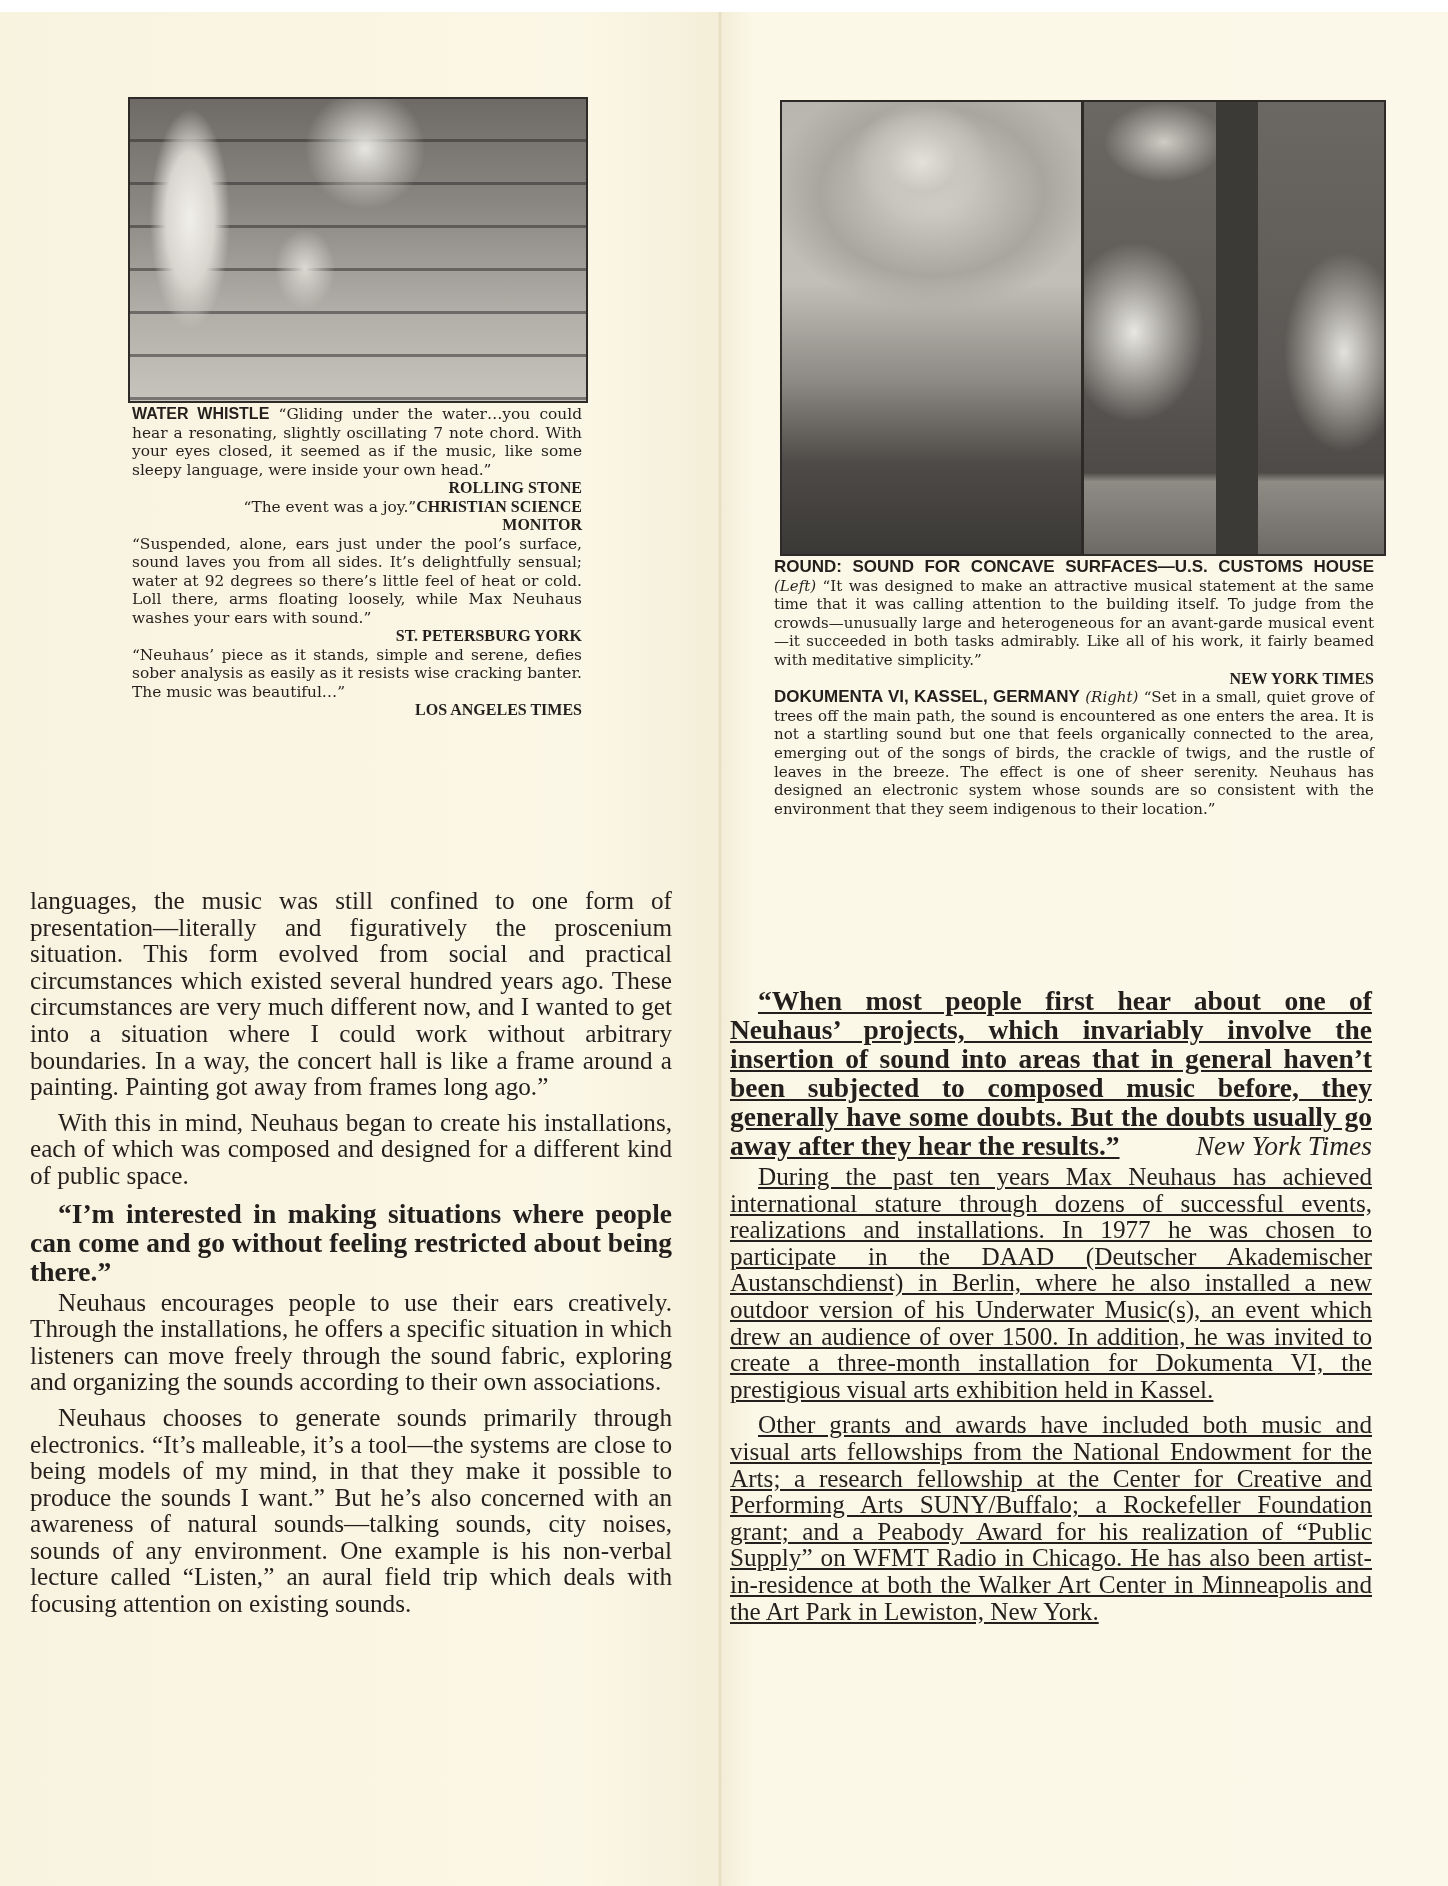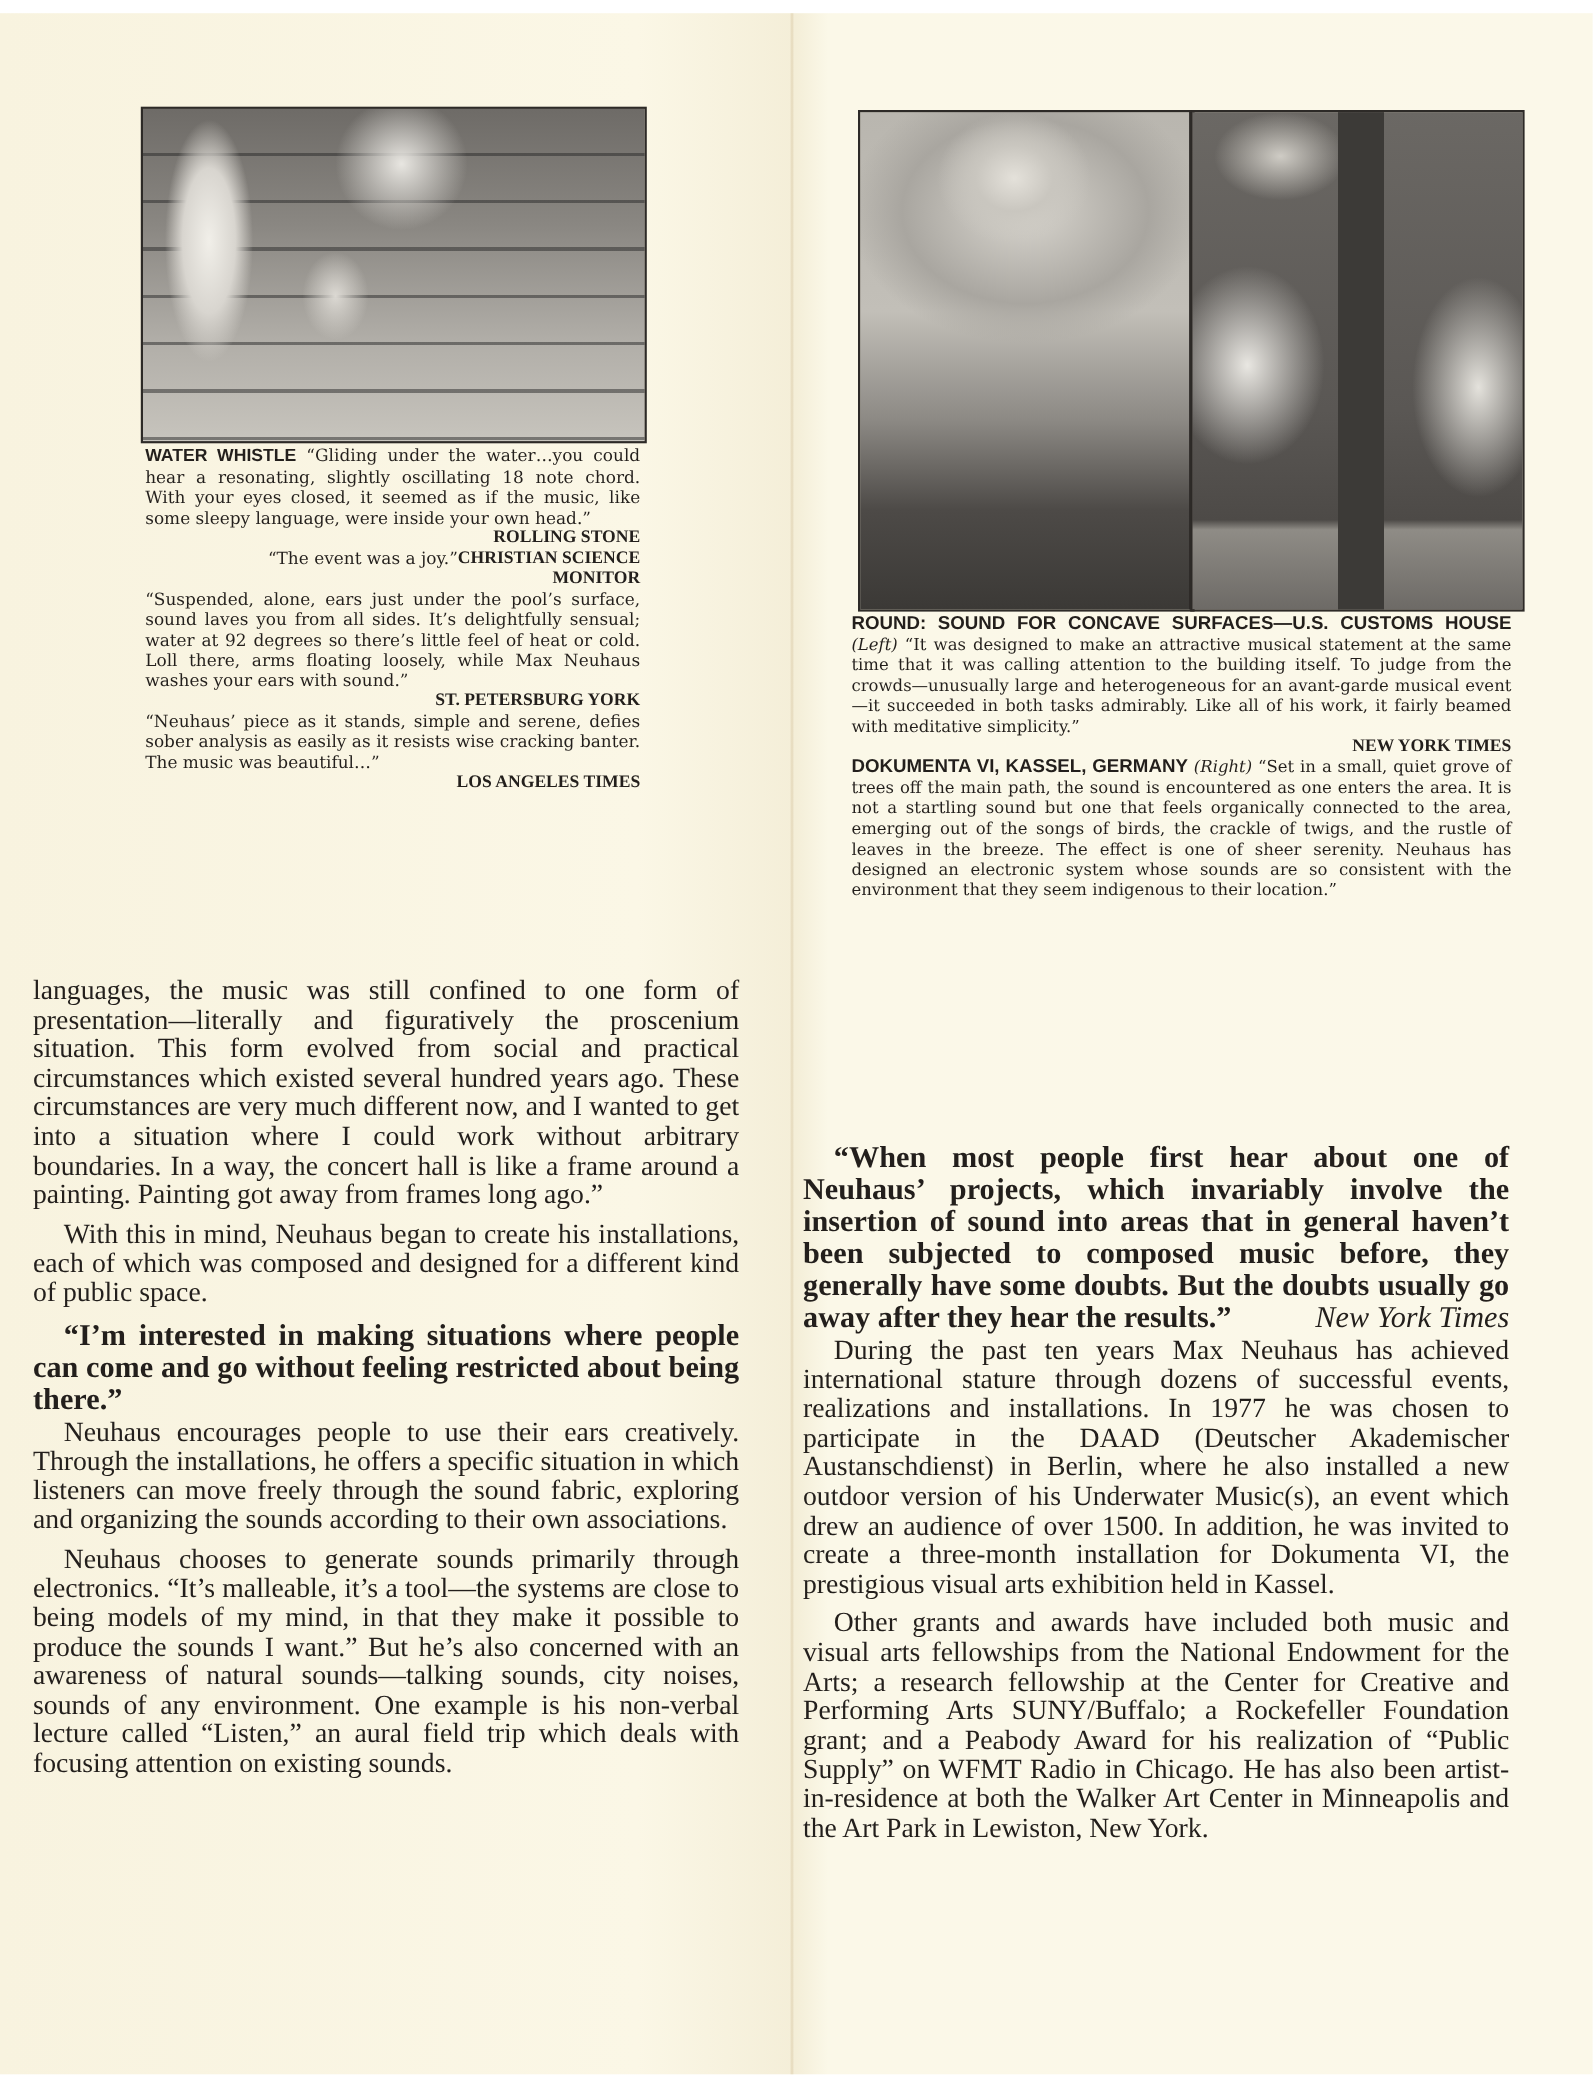--- a/index.html
+++ b/index.html
@@ -58,37 +58,37 @@
   .caption em { }
   .cap-left { left: 132px; top: 405px; width: 450px; }
   .cap-right { left: 774px; top: 558px; width: 600px; font-size: 15px; line-height: 18.6px; }
   .cap-right .hd { font-size: 17px; }
 
   .body-col { position: absolute; font-family: "Liberation Serif", serif; font-size: 25.2px; line-height: 26.6px; text-align: justify; }
   .body-col p { margin: 4px 0 9px 0; text-indent: 28px; }
   .body-col p.noindent { text-indent: 0; }
   .body-col .pull { font-weight: bold; font-size: 27.5px; line-height: 29px; margin-bottom: 4px; }
   .col-left { left: 30px; top: 884px; width: 642px; }
-  .col-right { left: 730px; top: 1033px; width: 642px; }
+  .col-right { left: 730px; top: 982px; width: 642px; text-decoration: underline; }
   .col-right .pull { margin-bottom: 2px; }
   .pull-source { font-style: italic; font-weight: normal; float: right; }
 </style>
 </head>
 <body>
 
 <div class="paper"></div>
 <div class="fold"></div>
 
 <div class="photo photo-water"></div>
 <div class="photo photo-dome"></div>
 <div class="photo photo-tree"></div>
 <div class="photo-divider"></div>
 
 <div class="caption cap-left">
-  <p><span class="hd">WATER WHISTLE</span> <span>“Gliding under the water…you could hear a resonating, slightly oscillating 18 note chord. With your eyes closed, it seemed as if the music, like some sleepy language, were inside your own head.”</span></p>
+  <p><span class="hd">WATER WHISTLE</span> <span>“Gliding under the water…you could hear a resonating, slightly oscillating 7 note chord. With your eyes closed, it seemed as if the music, like some sleepy language, were inside your own head.”</span></p>
   <p class="src">ROLLING STONE</p>
   <div class="row">
     <span>“The event was a joy.”</span>
     <span class="src">CHRISTIAN SCIENCE</span>
   </div>
   <p class="src">MONITOR</p>
   <p>“Suspended, alone, ears just under the pool’s surface, sound laves you from all sides. It’s delightfully sensual; water at 92 degrees so there’s little feel of heat or cold. Loll there, arms floating loosely, while Max Neuhaus washes your ears with sound.”</p>
   <p class="src">ST. PETERSBURG YORK</p>
   <p>“Neuhaus’ piece as it stands, simple and serene, defies sober analysis as easily as it resists wise cracking banter. The music was beautiful…”</p>
   <p class="src">LOS ANGELES TIMES</p>

